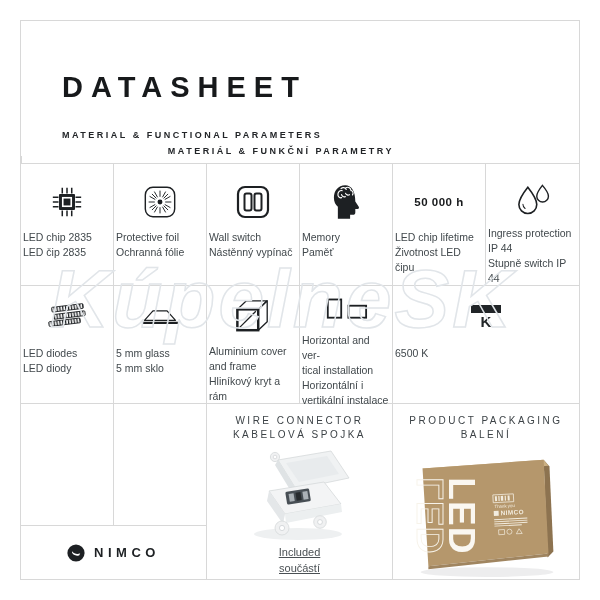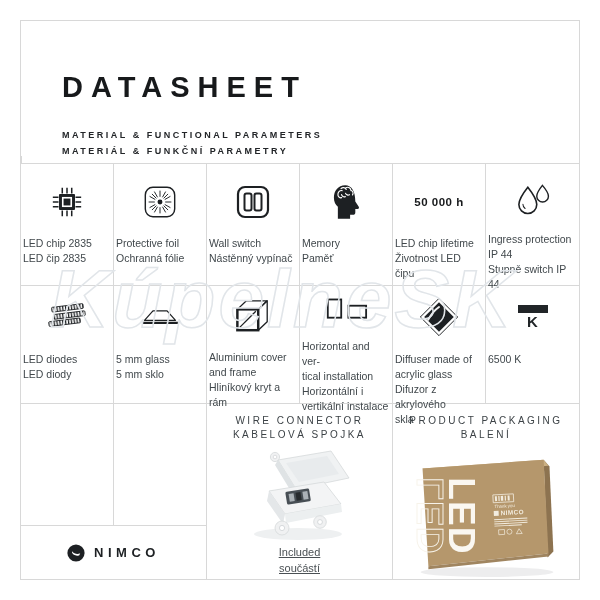--- a/index.html
+++ b/index.html
@@ -8,36 +8,36 @@
   *{box-sizing:border-box; margin:0; padding:0;}
   html,body{width:600px;height:600px;background:#fff;font-family:"Liberation Sans",sans-serif;}
   #page{position:relative;width:600px;height:600px;background:#fff;overflow:hidden;}
   #frame{position:absolute;left:20px;top:20px;width:560px;height:560px;border:1px solid var(--line);display:flex;flex-direction:column;background:#fff;}
 
   
   .header{height:151px;display:flex;border-bottom:1px solid var(--line);flex-direction:column;}
   .header-left{width:373px;padding:50px 0 0 41px;}
   .title{font-size:29px;font-weight:bold;letter-spacing:8px;color:var(--ink);}
   .subtitle{font-size:9px;font-weight:bold;letter-spacing:2.5px;color:#222528;margin-top:26px;}
-  .subtitle + .subtitle{margin-top:6px;}
+  .subtitle + .subtitle{margin-top:6px;text-align:right;}
   .header-right{flex:1;border-left:1px solid var(--line);position:relative;overflow:hidden;}
   .led-solid,.led-reflect{position:absolute;left:0;width:100%;text-align:center;font-size:62px;font-weight:bold;letter-spacing:2px;line-height:62px;color:var(--ink);}
   .led-solid{top:30px;}
   .led-reflect{top:92px;transform:scaleY(-1);color:transparent;-webkit-text-stroke:1.3px #2a2d2f;}
 
   
   .grid-row{display:flex;border-bottom:1px solid var(--line);}
   .row1{height:122px;} .row2{height:118px;}
   .cell{width:93px;flex:0 0 93px;display:flex;flex-direction:column;align-items:center;overflow:visible;}
   .cell:last-child{flex:1;}
   .cell:not(:last-child){border-right:1px solid var(--line);}
   .row1 .icon-box{height:36px;margin-top:20px;display:flex;align-items:center;justify-content:center;}
   .row2 .icon-box{height:38px;margin-top:12px;display:flex;align-items:center;justify-content:center;}
   .t{font-size:10.5px;line-height:15px;color:var(--text);width:100%;padding:0 2px;}
-  .t.en{margin-top:16px;}
+  .t.en{margin-top:10px;}
   .t.cs{}
   .value{font-weight:bold;font-size:11.5px;letter-spacing:0.5px;color:var(--ink);}
   .kelvin-wrap{display:flex;flex-direction:column;align-items:center;}
   .kelvin-bar{width:30px;height:8px;background:#212528;}
   .kelvin-k{font-size:15px;font-weight:bold;color:#212528;line-height:16px;margin-top:1px;}
 
   
   .bottom{flex:1;display:flex;}
   .bottom-left{width:186px;border-right:1px solid var(--line);display:flex;flex-direction:column;}
   .empty-cells{height:122px;display:flex;border-bottom:1px solid var(--line);}
@@ -238,39 +238,20 @@
         <div class="t en">
           <div>Horizontal and ver-</div>
           <div>tical installation</div>
         </div>
         <div class="t cs">
           <div>Horizontální i</div>
           <div>vertikální instalace</div>
         </div>
       </div>
 
-      <div class="cell">
-        <div class="icon-box">
-          <svg viewBox="0 0 44 44" width="40" height="40">
-            <g transform="rotate(45 22 22)">
-              <rect x="7.5" y="7.5" width="29" height="29" fill="none" stroke="#1d2023" stroke-width="1"></rect>
-              <rect x="10.5" y="10.5" width="23" height="23" fill="#1d2023"></rect>
-            </g>
-            <path d="M10 25 Q15.5 15.5 22 11" stroke="#fff" stroke-width="2.2" fill="none" stroke-linecap="round" opacity="0.95"></path>
-          </svg>
-        </div>
-        <div class="t en">
-          <div>Diffuser made of</div>
-          <div>acrylic glass</div>
-        </div>
-        <div class="t cs">
-          <div>Difuzor z akrylového</div>
-          <div>skla</div>
-        </div>
-      </div>
 
       <div class="cell">
         <div class="icon-box">
           <div class="kelvin-wrap">
             <div class="kelvin-bar"></div>
             <div class="kelvin-k">K</div>
           </div>
         </div>
         <div class="t en">
             <div>6500 K</div>

